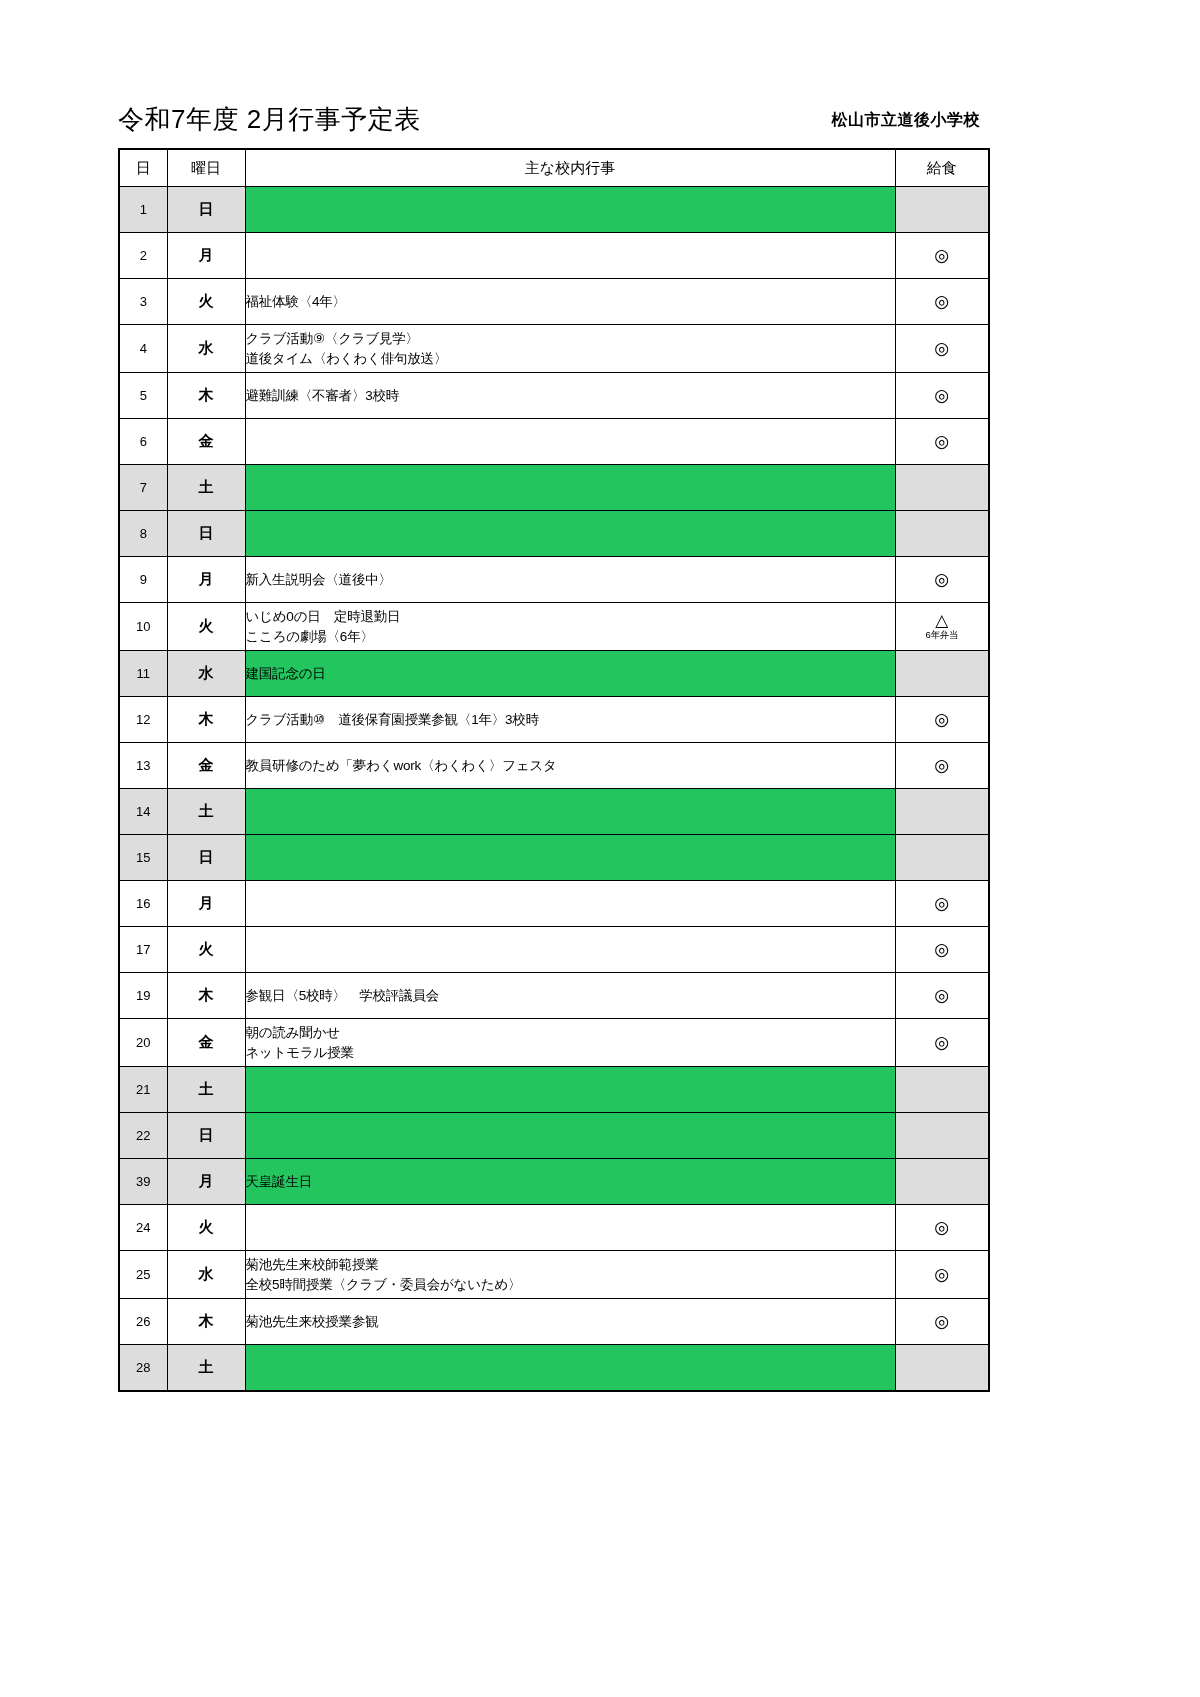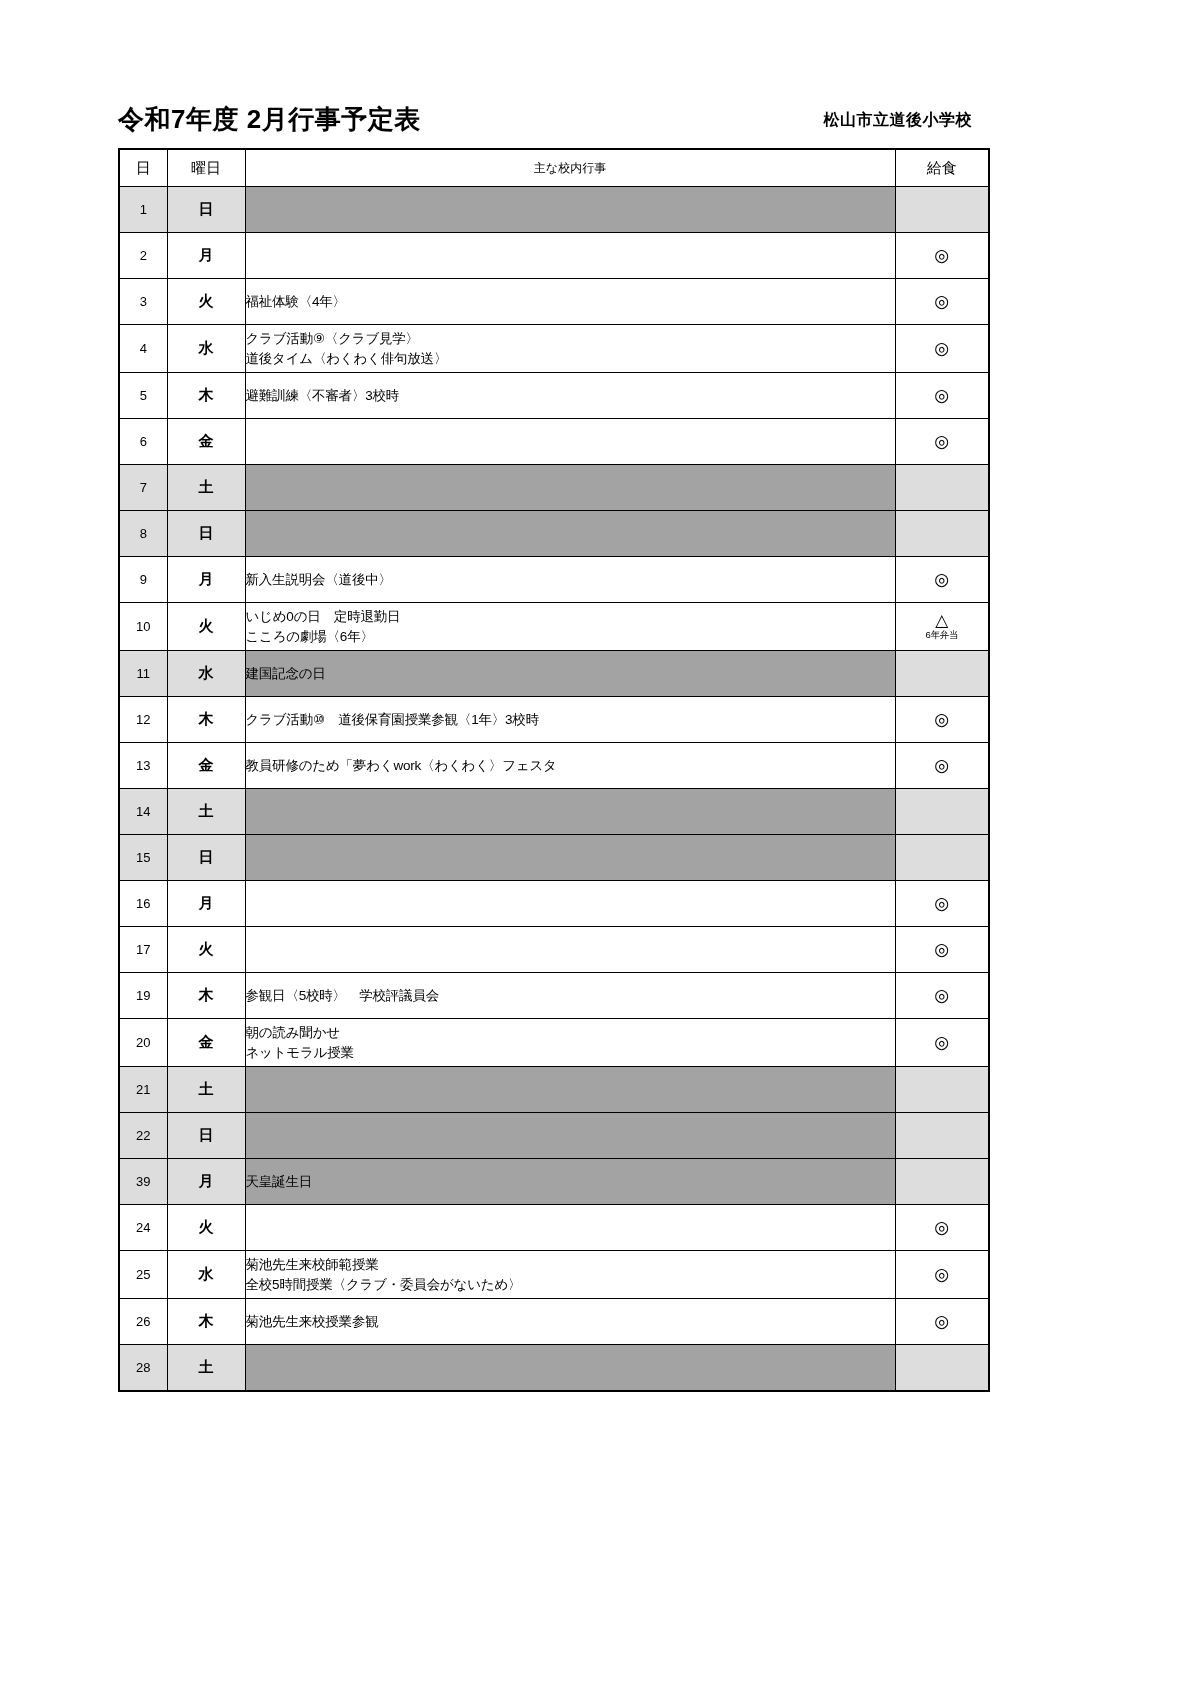--- a/index.html
+++ b/index.html
@@ -10,25 +10,25 @@
     -webkit-font-smoothing:antialiased;
   }
   .page{position:relative;width:1200px;height:1697px;box-sizing:border-box;}
 
   
   .header{
     position:absolute;left:118px;top:102px;width:870px;height:40px;
   }
   .doc-title{
     position:absolute;left:0;top:0;
-    font-size:26px;font-weight:bold;letter-spacing:0.5px;
+    font-size:26px;font-weight:normal;letter-spacing:0.5px;
     color:#000;white-space:nowrap;
   }
   .school-name{
-    position:absolute;right:16px;top:8px;
+    position:absolute;right:8px;top:8px;
     font-size:16px;font-weight:bold;letter-spacing:0.5px;
     color:#000;white-space:nowrap;
   }
 
   
   .tbl-wrap{position:absolute;left:118px;top:148px;width:870px;}
   table.cal{
     border-collapse:collapse;
     width:870px;
     table-layout:fixed;
@@ -45,21 +45,21 @@
     vertical-align:middle;
     color:#000;
   }
   thead th{
     height:36px;
     font-size:15px;
     font-weight:normal;
     text-align:center;
     border-bottom:2px solid #000;
   }
-  thead th.h-ev{font-size:12px;}
+  thead th.h-ev{font-size:15px;}
 
   tbody tr{height:46px;}
   tbody tr.two-line{height:48px;}
 
   td.day{
     text-align:center;
     font-size:13px;
     font-weight:normal;
   }
   td.dow{
@@ -80,21 +80,21 @@
   td.lunch{
     text-align:center;
     vertical-align:middle;
     font-size:17px;
     line-height:1.05;
   }
   td.lunch .sym{display:block;font-size:17px;}
   td.lunch .sub{display:block;font-size:9.5px;margin-top:1px;letter-spacing:-0.3px;font-family:Liberation Mono, monospace;}
 
   tr.shaded td{background:#dddddd;}
-  tr.shaded td.ev{background:#a3a3a3;}
+  tr.shaded td.ev{background:#22c55e;}
 </style>
 </head>
 <body>
 
 <div class="page">
 
   <div class="header">
     <div class="doc-title">令和7年度 2月行事予定表</div>
     <div class="school-name">松山市立道後小学校</div>
   </div>

